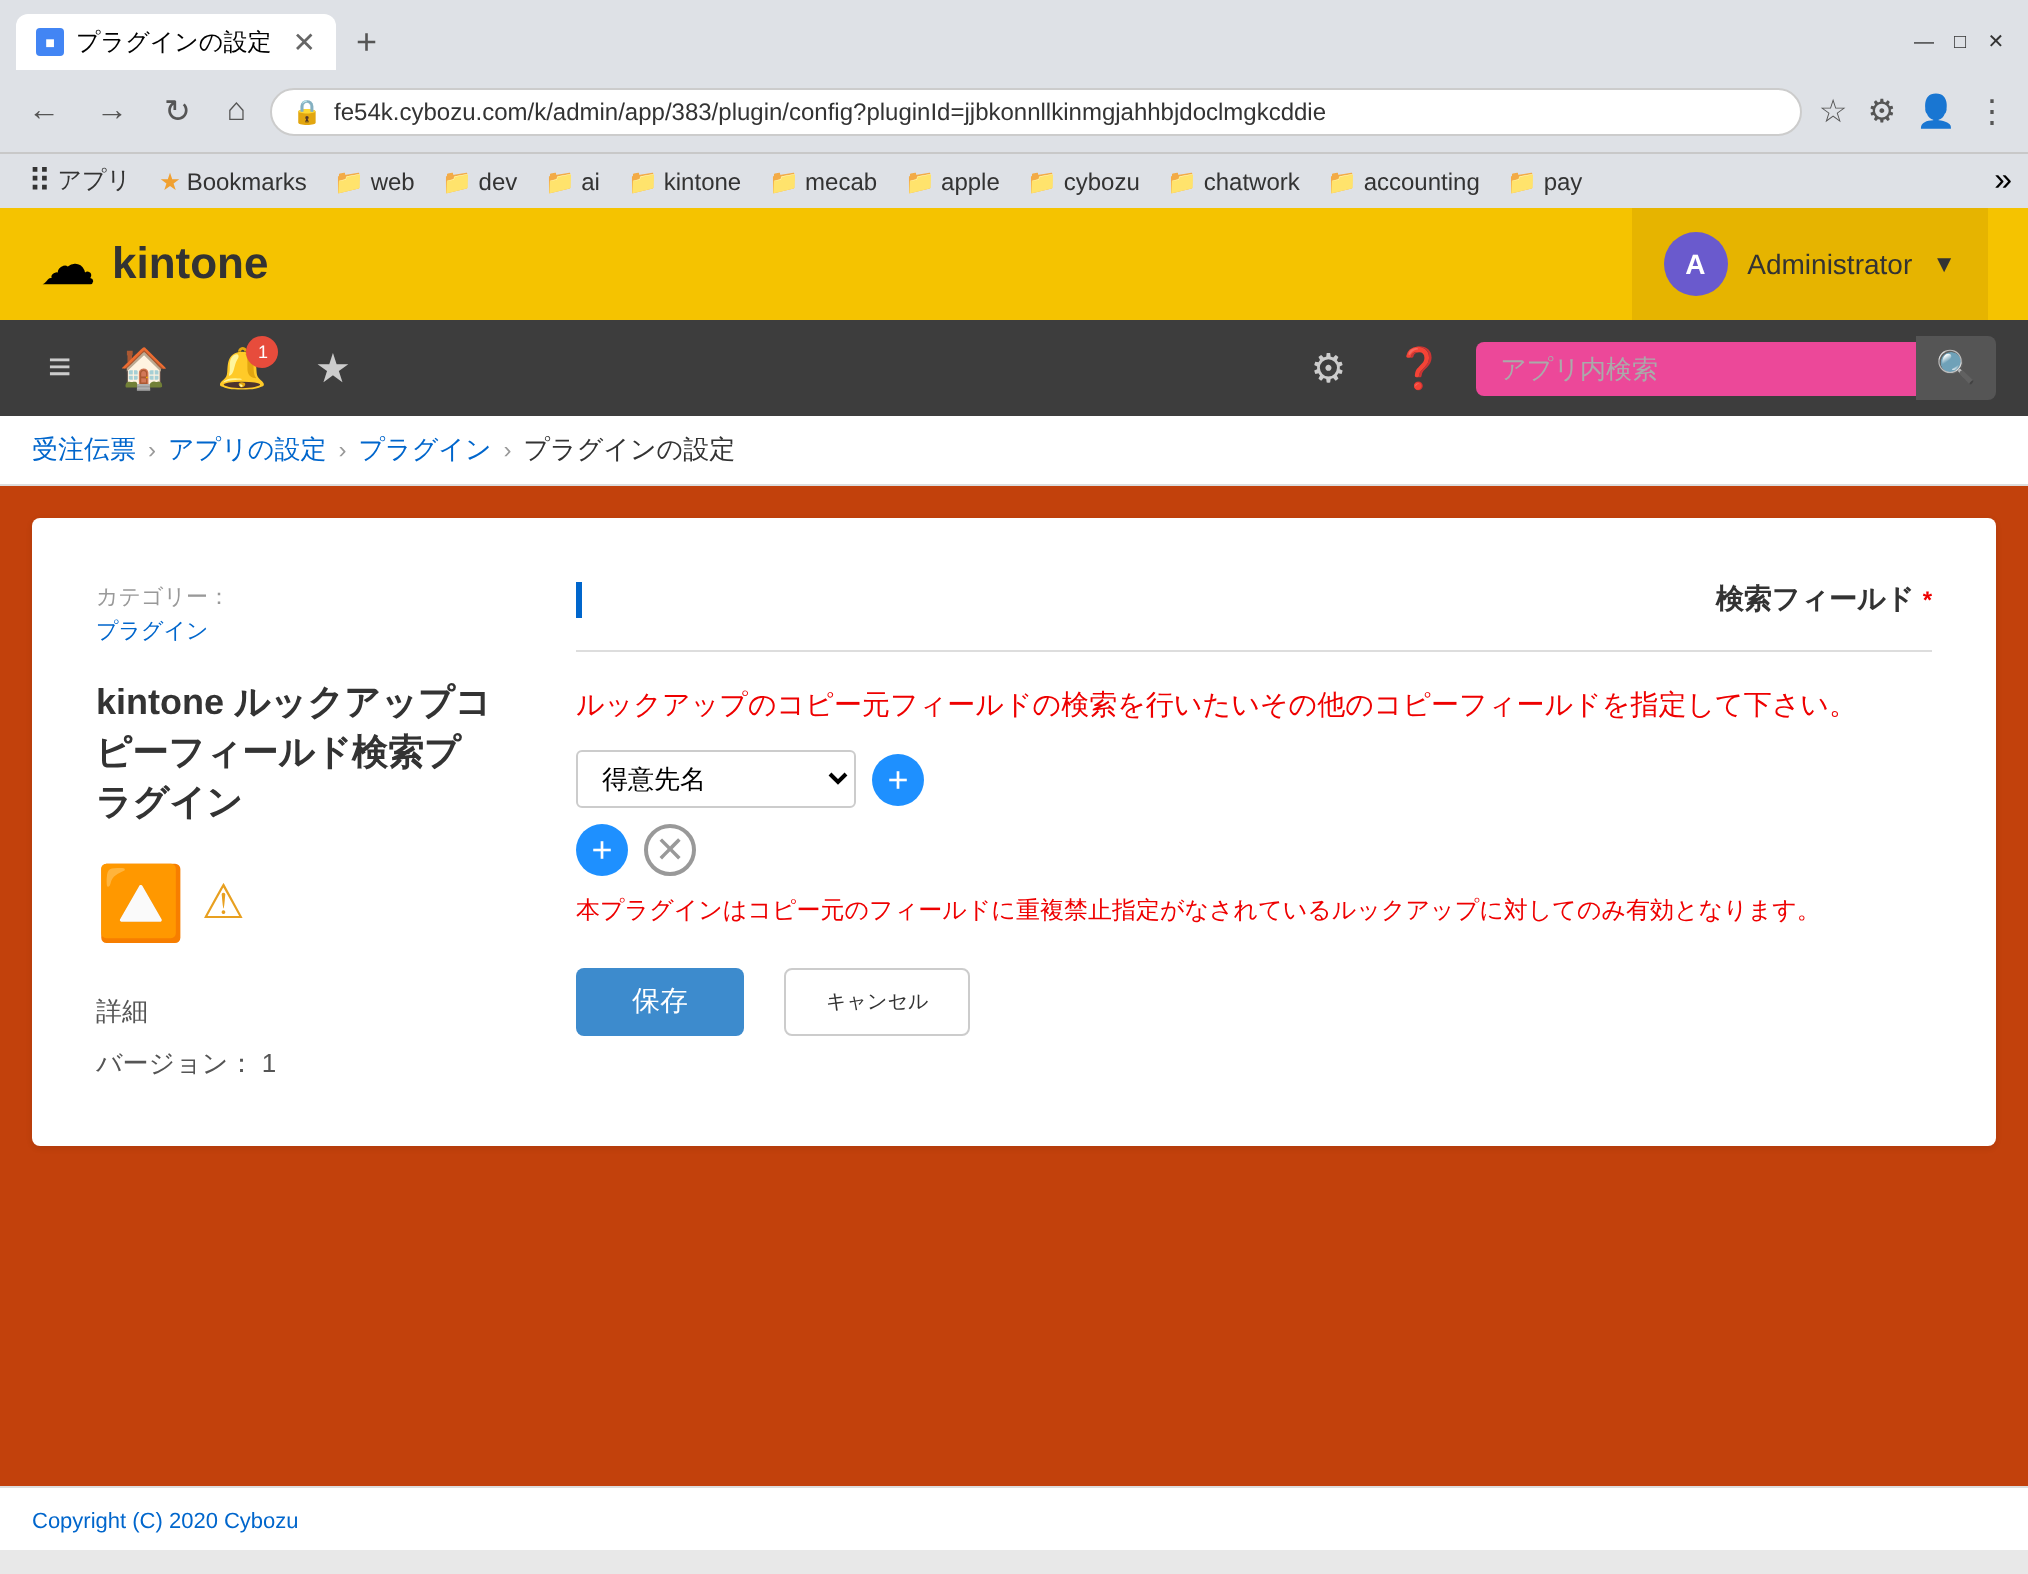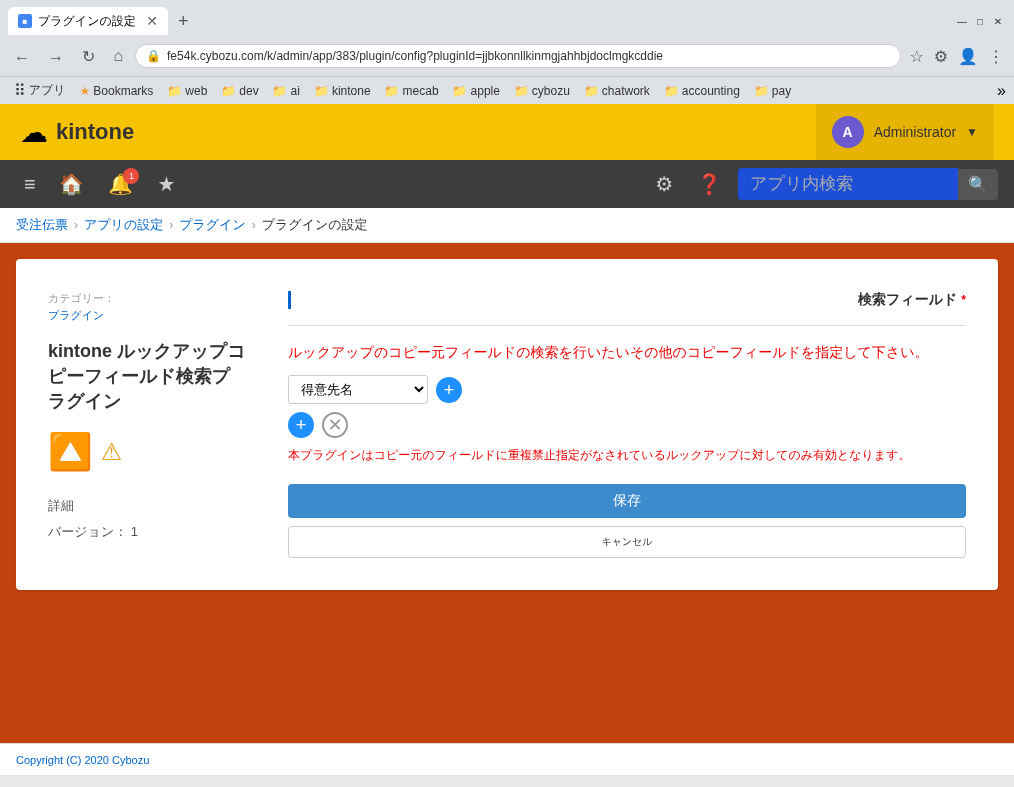--- a/index.html
+++ b/index.html
@@ -38,21 +38,21 @@
     .user-section { display: flex; align-items: center; gap: 10px; background: #e6b400; padding: 0 16px; height: 56px; }
     .user-avatar { width: 32px; height: 32px; background: #6a5acd; border-radius: 50%; display: flex; align-items: center; justify-content: center; color: white; font-size: 14px; font-weight: bold; }
     .user-name { font-size: 14px; color: #333; font-weight: 500; }
     .user-chevron { color: #333; font-size: 12px; }
 
     .app-toolbar { background: #3d3d3d; display: flex; align-items: center; padding: 0 16px; height: 48px; gap: 8px; }
     .toolbar-icon { color: #ccc; font-size: 20px; cursor: pointer; padding: 4px 8px; position: relative; }
     .notification-badge { background: #e74c3c; color: white; font-size: 9px; border-radius: 50%; width: 16px; height: 16px; display: flex; align-items: center; justify-content: center; position: absolute; top: 0; right: 2px; }
     .toolbar-spacer { flex: 1; }
     .search-area { display: flex; align-items: center; }
-    .search-input-bar { background: #1d4ed8; border: none; border-radius: 4px 0 0 4px; padding: 6px 12px; color: white; font-size: 17px; width: 220px; outline: none; }
+    .search-input-bar { background: #ec4899; border: none; border-radius: 4px 0 0 4px; padding: 6px 12px; color: white; font-size: 13px; width: 220px; outline: none; }
     .search-input-bar::placeholder { color: #aaa; }
     .search-btn { background: #555; border: none; border-radius: 0 4px 4px 0; padding: 6px 10px; color: #ccc; cursor: pointer; font-size: 16px; }
 
     
     .breadcrumb { display: flex; align-items: center; padding: 8px 16px; background: white; border-bottom: 1px solid #ddd; gap: 0; }
     .breadcrumb-item { color: #0066cc; font-size: 13px; cursor: pointer; }
     .breadcrumb-sep { color: #999; margin: 0 6px; font-size: 12px; }
     .breadcrumb-current { color: #333; font-size: 13px; }
 
     
@@ -76,21 +76,21 @@
     .required-mark { color: #e00; font-size: 12px; }
     .field-desc { font-size: 14px; color: #e00; margin-bottom: 12px; line-height: 1.5; }
 
     .field-row { display: flex; align-items: center; gap: 8px; margin-bottom: 8px; }
     .field-select { border: 1px solid #ccc; border-radius: 3px; padding: 5px 8px; font-size: 13px; min-width: 140px; background: white; appearance: auto; cursor: pointer; }
     .add-btn { width: 26px; height: 26px; background: #1e90ff; border-radius: 50%; border: none; color: white; font-size: 18px; cursor: pointer; display: flex; align-items: center; justify-content: center; line-height: 1; }
     .remove-btn { width: 26px; height: 26px; background: white; border-radius: 50%; border: 2px solid #999; color: #999; font-size: 18px; cursor: pointer; display: flex; align-items: center; justify-content: center; line-height: 1; }
 
     .warning-text { color: #e00; font-size: 12px; margin-bottom: 20px; line-height: 1.5; }
 
-    .action-buttons { display: flex; gap: 8px; flex-direction: column; }
+    .action-buttons { display: flex; gap: 20px; }
     .save-btn { background: #3d8bcd; color: white; border: none; border-radius: 4px; padding: 8px 28px; font-size: 14px; cursor: pointer; }
     .cancel-btn { background: white; color: #333; border: 1px solid #ccc; border-radius: 4px; padding: 8px 20px; font-size: 10px; cursor: pointer; }
 
     
     .footer { background: white; padding: 8px 16px; border-top: 1px solid #ddd; }
     .copyright { color: #0066cc; font-size: 11px; text-align: right; }
 
     
     .settings-divider { border: none; border-top: 1px solid #ddd; margin: 0 0 16px 0; }
   </style>

